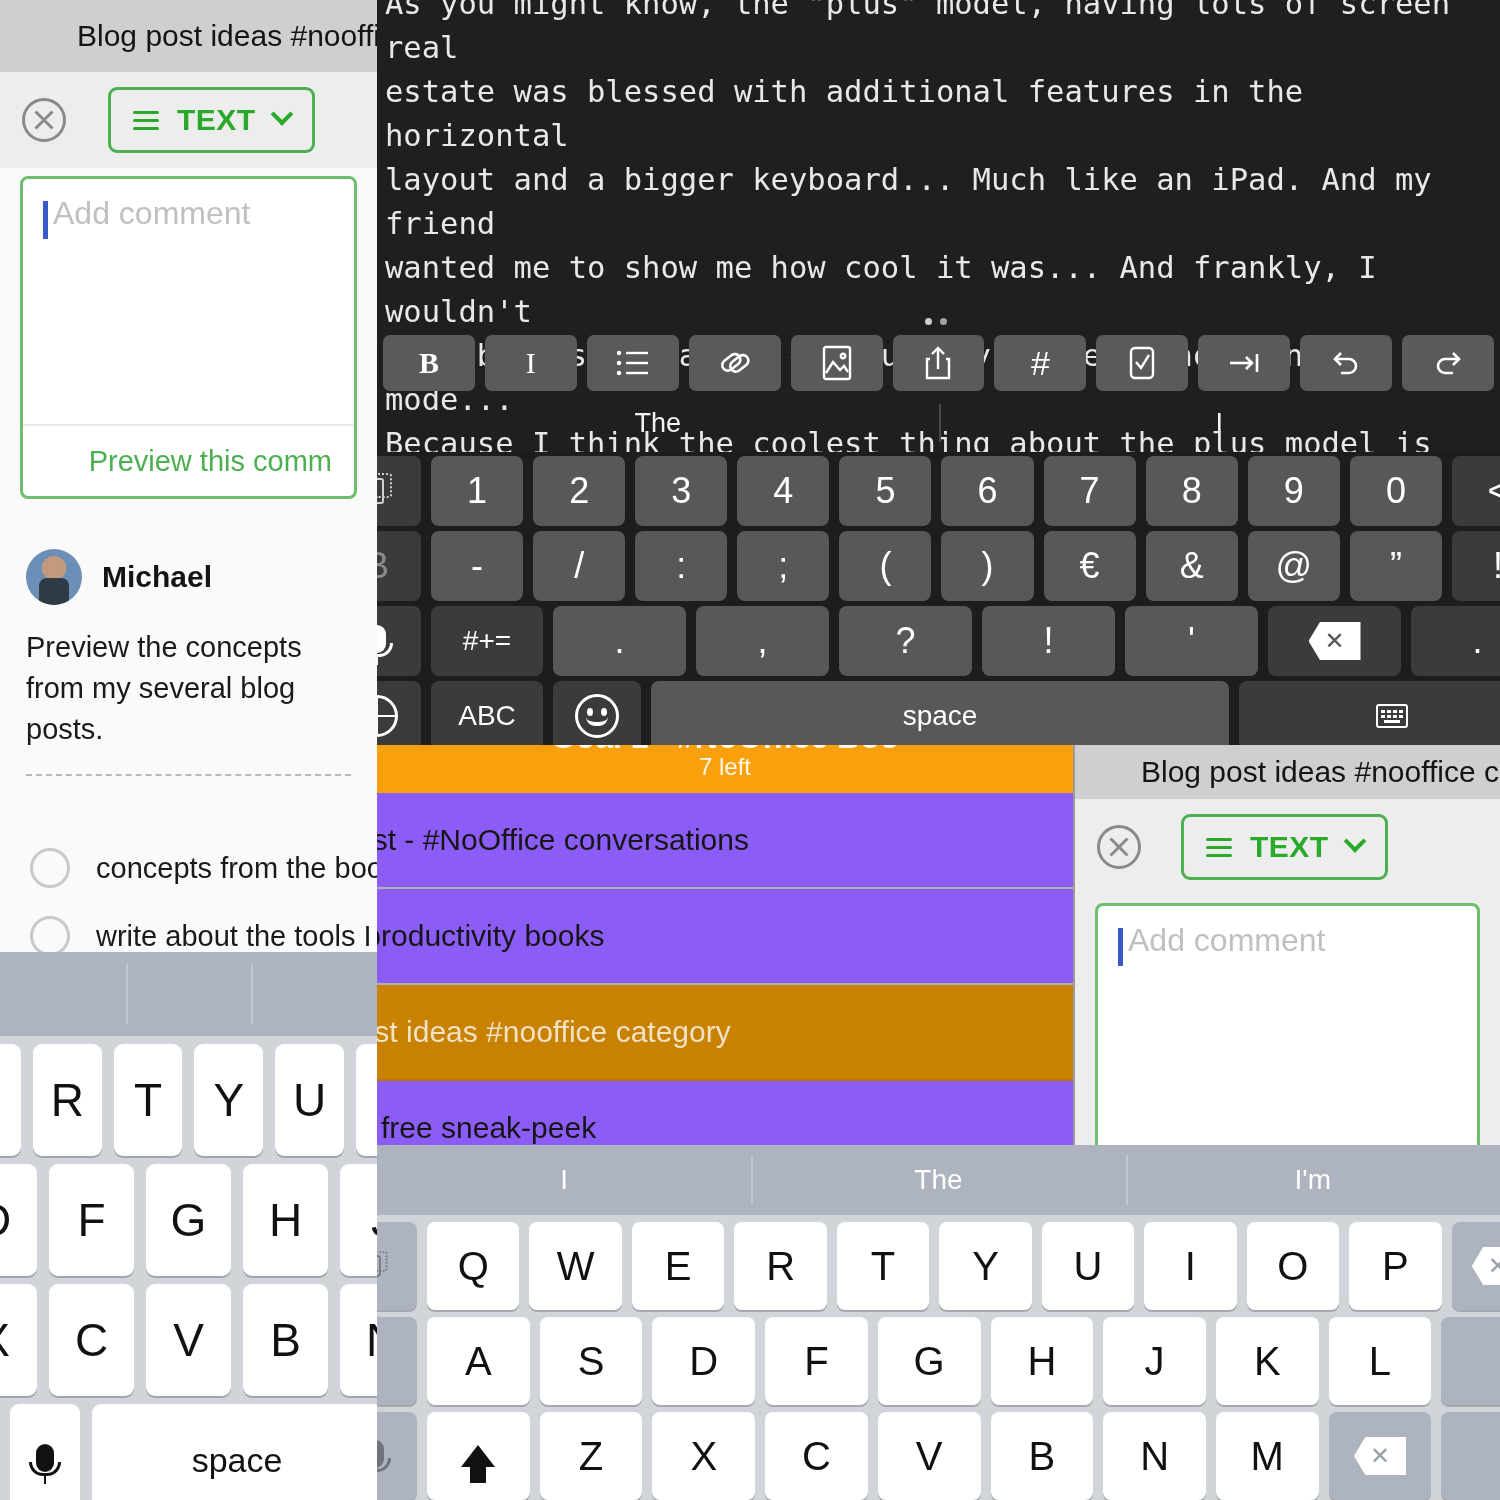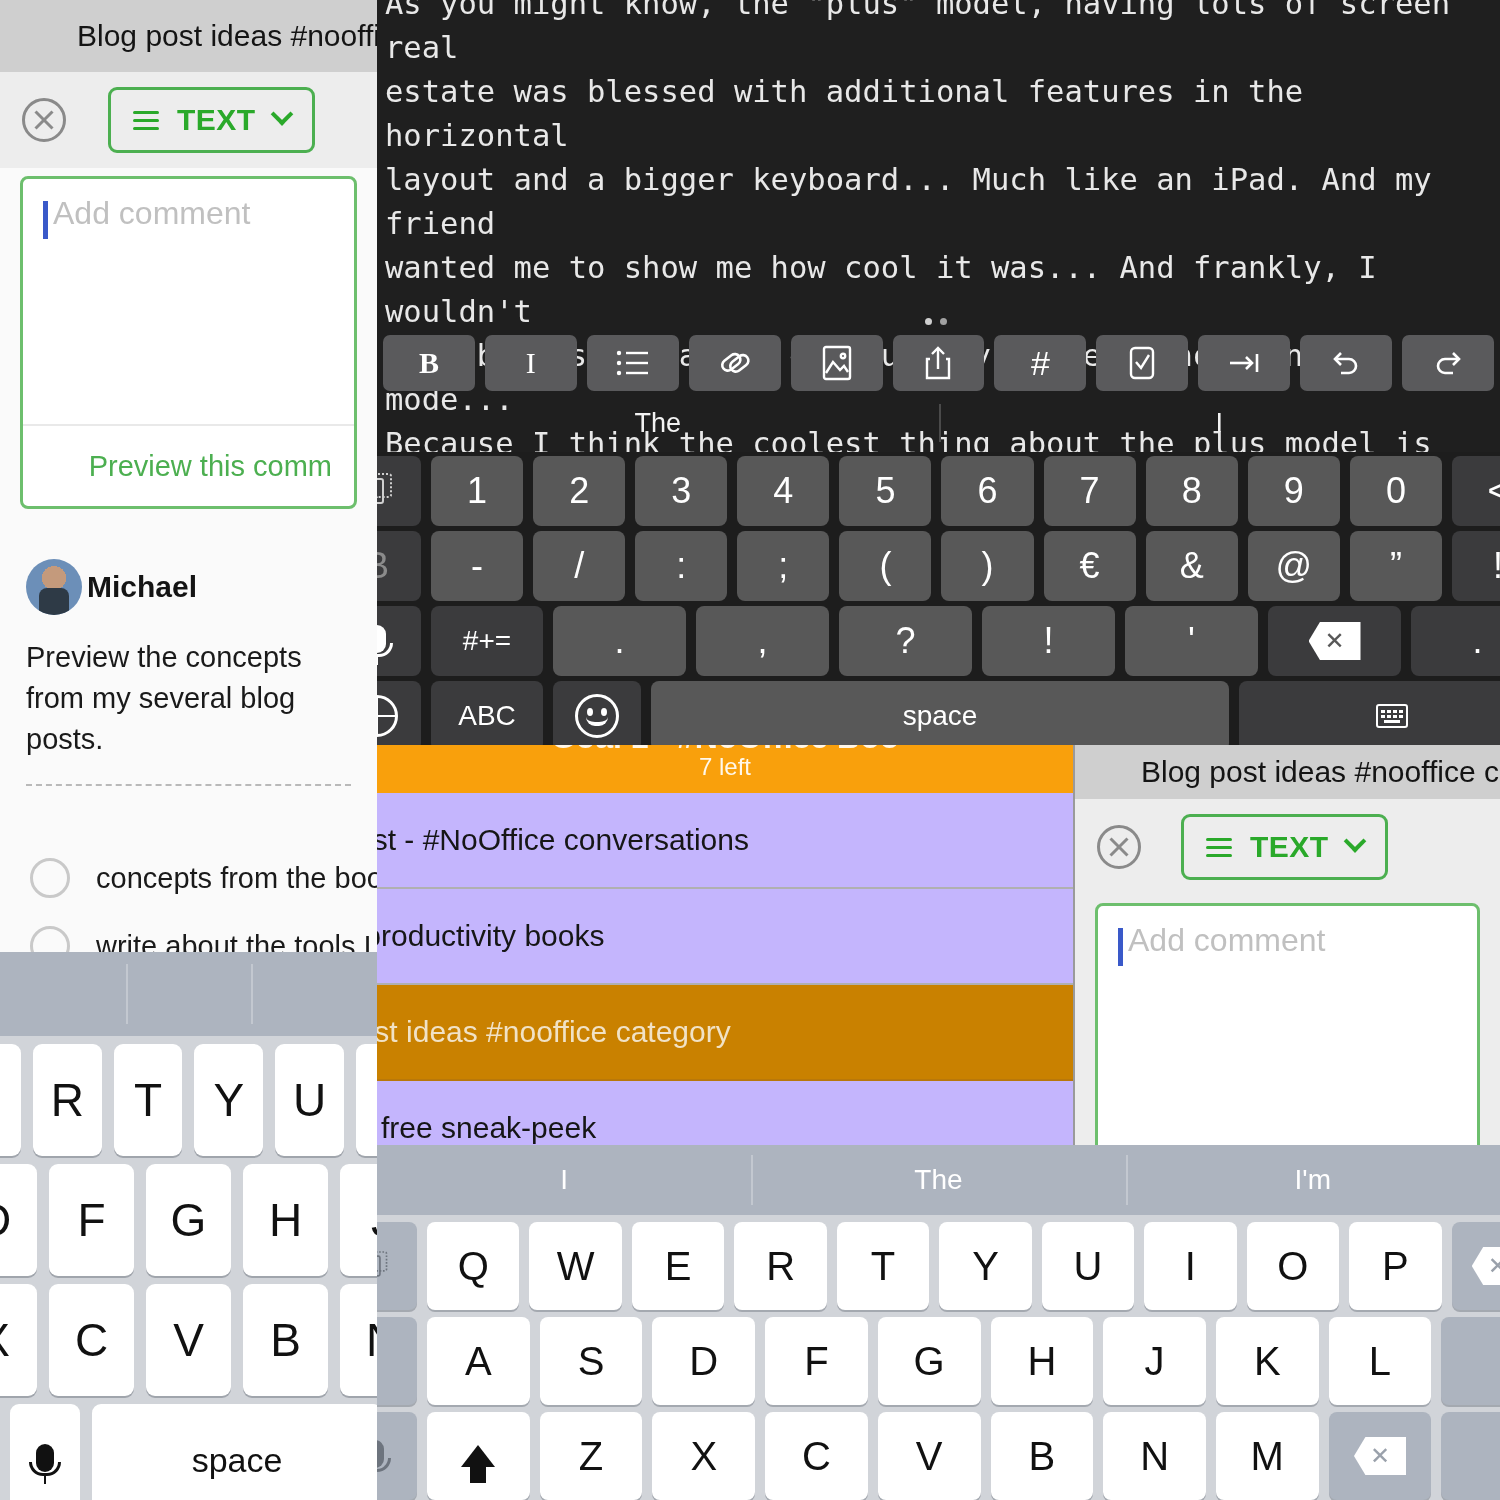--- a/index.html
+++ b/index.html
@@ -131,29 +131,29 @@
   .comment-box {
     border: 3px solid #6dbf6d; border-radius: 8px; background: #fff;
     margin: 8px 20px 0 20px; position: relative;
   }
   .cb-input {
     height: 245px; padding: 16px 0 0 20px; position: relative;
   }
   .cb-caret { position:absolute; left:20px; top:22px; width:5px; height:38px; background:#3a59c9; }
   .cb-ph { color:#c0c0c0; font-size: 32px; padding-left: 10px; display:inline-block; }
   .cb-foot {
-    border-top: 2px solid #e9e9e9; height: 82px; display:flex; align-items:center;
+    border-top: 2px solid #e9e9e9; height: 72px; display:flex; align-items:center;
     justify-content:flex-end; padding-right: 22px;
     color:#4caf50; font-size: 29px; white-space: nowrap;
   }
 
   .comment-card {
     background: #fafafa; margin-top: 28px; padding: 22px 26px 0 26px;
   }
-  .cc-head { display: flex; align-items: center; gap: 5px; }
+  .cc-head { display: flex; align-items: center; gap: 20px; }
   .avatar {
     width: 56px; height: 56px; border-radius: 50%; flex: 0 0 auto;
     background: radial-gradient(circle at 50% 34%, #c49a7c 0 26%, #6c8fb8 26% 100%);
     position: relative; overflow: hidden;
   }
   .avatar::after {
     content:""; position:absolute; left:50%; top:52%; transform:translateX(-50%);
     width: 30px; height: 30px; background:#2e3a46; border-radius: 8px 8px 0 0;
   }
   .cc-name { font-size: 30px; font-weight: bold; color:#141414; }
@@ -184,21 +184,21 @@
     font-size: 46px; color:#111; box-shadow: 0 2px 0 rgba(120,125,135,.55);
   }
   .lk.clip-l { margin-left: -52px; }
   .lk.clip-r { margin-right: -52px; }
   .lk.w-mic { flex: 0 0 70px; }
   .lk.w-space { flex: 0 0 290px; font-size: 34px; }
 
   
   #mid-panel {
     left: 377px; top: 745px; width: 696px; height: 460px;
-    background: #c4b5fd;
+    background: #8b5cf6;
   }
   #mp-head {
     height: 48px; background: #f9a00c; color:#fff; position: relative;
     overflow: hidden;
   }
   #mp-head .goal {
     position:absolute; left:0; right:0; top:-26px; text-align:center;
     font-size: 32px; font-weight:bold; white-space:nowrap;
     color: rgba(255,255,255,.9);
   }

